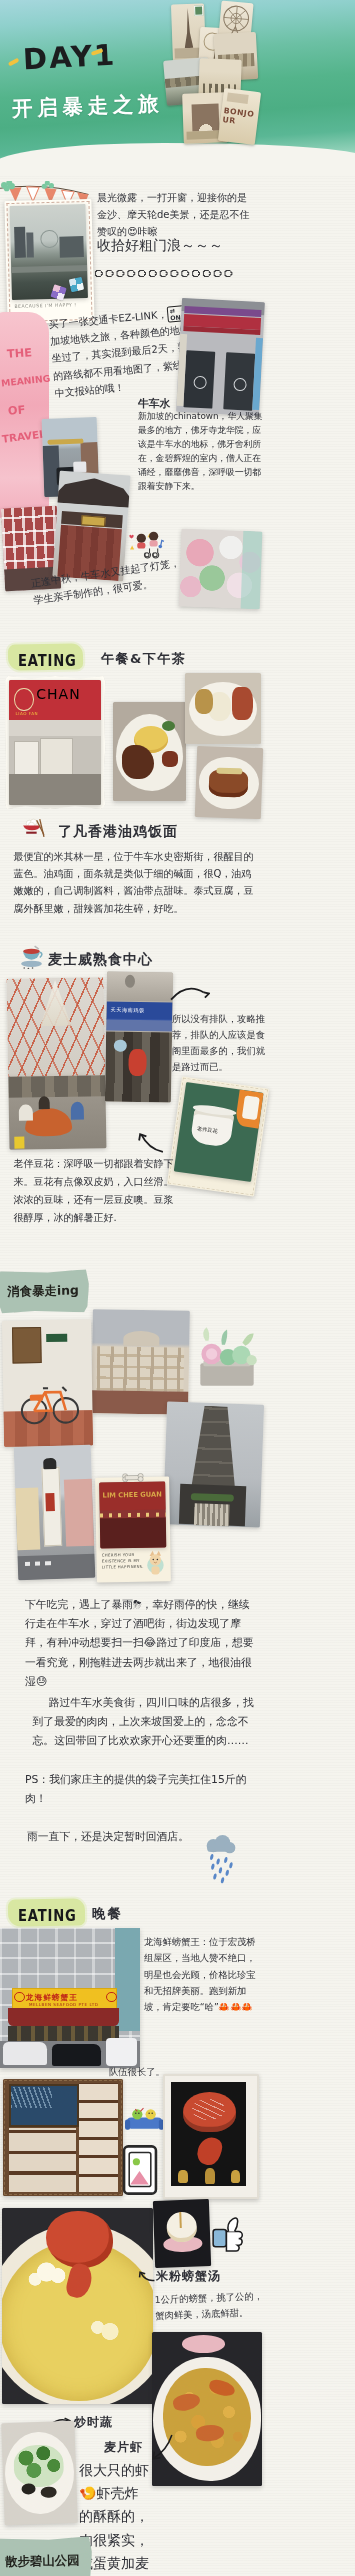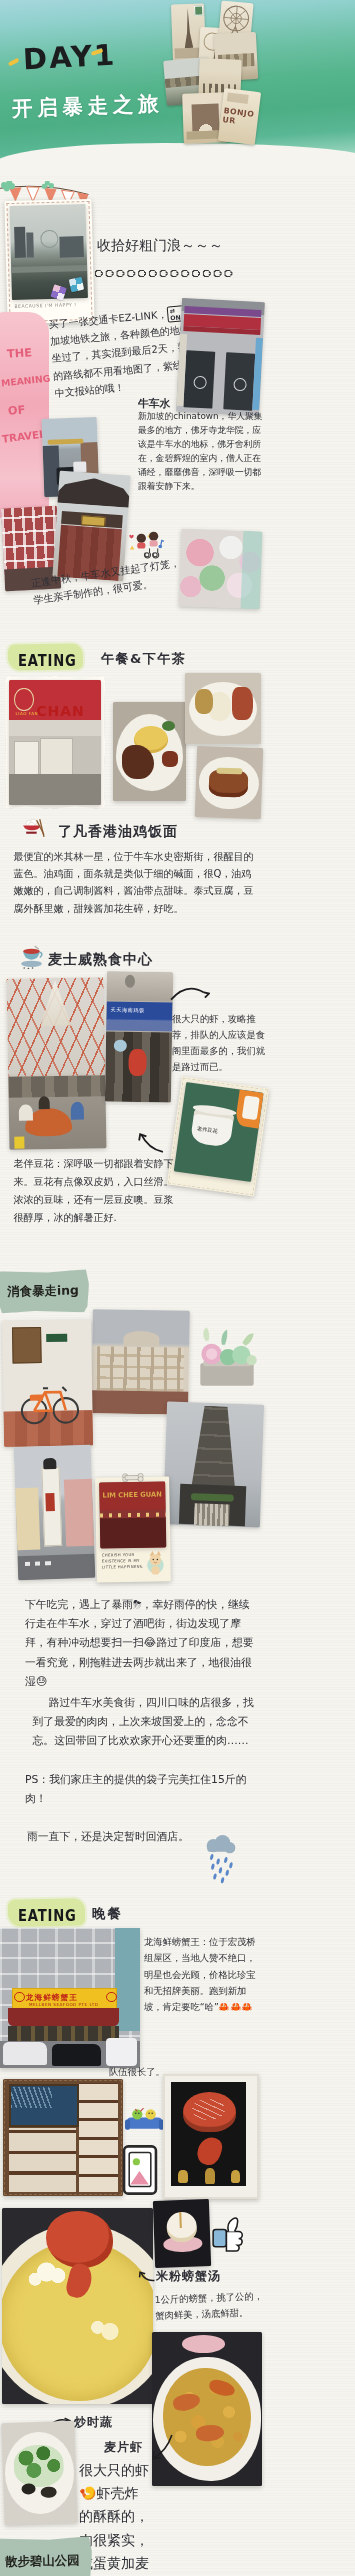--- a/index.html
+++ b/index.html
@@ -111,20 +111,21 @@
       <div class="abs" style="left:15.5px;top:27px;width:7.2px;height:25px;background:#5a6266;"></div>
       <div class="abs" style="left:49px;top:32px;width:24px;height:20.6px;background:#555e60;"></div>
       <div class="abs" style="left:30px;top:25px;width:15.5px;height:15.5px;border:1px solid #8d9894;border-radius:50%;"></div>
       <div class="abs" style="left:0;top:61px;width:76px;height:6.2px;background:#7c847e;"></div>
     </div>
     <div class="p" style="left:7.2px;top:102px;font-size:4.6px;color:#8d8d85;letter-spacing:0.5px;">BEACAUSE I'M HAPPY !</div>
   </div>
   <div class="abs pin" style="left:52px;top:286px;background:conic-gradient(#8a6cc8 0 25%,#efe9f8 0 50%,#8a6cc8 0 75%,#e8c0d8 0);transform:rotate(18deg);box-shadow:0 0.5px 1.5px rgba(0,0,0,.25);"></div>
   <div class="abs pin" style="left:70px;top:278px;background:conic-gradient(#4aa8c8 0 25%,#eef6f8 0 50%,#4aa8c8 0 75%,#d8e8f0 0);transform:rotate(-12deg);box-shadow:0 0.5px 1.5px rgba(0,0,0,.25);"></div>
 
+  <div class="p hw" style="left:97px;top:189px;width:159px;font-size:10px;">晨光微露，一打开窗，迎接你的是金沙、摩天轮de美景，还是忍不住赞叹的😍咔嚓</div>
   <div class="p hw" style="left:97px;top:233px;width:159px;font-size:14px;">收拾好粗门浪～～～</div>
   <div class="squiggle" style="left:93px;top:269px;width:141px;"></div>
 
   <div class="abs" style="left:-3.1px;top:312px;width:52px;height:208px;
        background:linear-gradient(180deg,#f7c5ce 0%,#f2a9b8 45%,#f6c3cd 80%,#f2adbc 100%);border-radius:6.2px 20.6px 15.5px 9.3px;"></div>
   <div class="p" style="left:7.2px;top:344px;font-size:11.3px;font-weight:bold;color:#e4607a;transform:rotate(-4deg);">THE</div>
   <div class="p" style="left:1px;top:373px;font-size:9.3px;font-weight:bold;color:#e4607a;transform:rotate(-6deg);letter-spacing:0;">MEANING</div>
   <div class="p" style="left:8.2px;top:401px;font-size:11.3px;font-weight:bold;color:#e4607a;transform:rotate(-5deg);">OF</div>
   <div class="p" style="left:2.1px;top:428px;font-size:10.3px;font-weight:bold;color:#e4607a;transform:rotate(-7deg);">TRAVEL</div>
 
@@ -191,21 +192,21 @@
 
   <div class="swatch" style="left:8.2px;top:644px;width:75px;height:26px;"></div>
   <div class="eatlbl p" style="left:17.5px;top:647px;font-size:16px;">EATING</div>
   <div class="p" style="left:101px;top:648px;font-size:13px;font-weight:bold;letter-spacing:1.5px;">午餐&amp;下午茶</div>
 
   <div class="pf" style="left:5.2px;top:676px;width:100px;height:133px;
        clip-path:polygon(0 3%,3% 0,26% 2%,50% 0,75% 2%,98% 0,100% 4%,99% 30%,100% 55%,98% 78%,100% 97%,96% 100%,70% 98%,45% 100%,20% 98%,2% 100%,0 96%,1% 70%,0 40%);">
     <div class="ph" style="left:4.1px;top:4.1px;width:92px;height:125px;background:#c6c2ba;">
       <div class="abs" style="left:0;top:0;width:92px;height:40px;background:#c03038;"></div>
       <div class="abs" style="left:5.2px;top:8.2px;width:17.5px;height:20.6px;border:1.5px solid #e8d8a8;border-radius:50%;"></div>
-      <div class="p" style="left:27px;top:19px;font-size:14px;font-weight:700;color:#b91c1c;letter-spacing:1px;">CHAN</div>
+      <div class="p" style="left:27px;top:2px;font-size:14px;font-weight:400;color:#000000;letter-spacing:1px;">CHAN</div>
       <div class="p" style="left:6.2px;top:30px;font-size:4.1px;color:#f2c23e;letter-spacing:0.5px;">LIAO FAN</div>
       <div class="abs" style="left:0;top:40px;width:92px;height:15.5px;background:#d8d4cc;"></div>
       <div class="abs" style="left:5.2px;top:61px;width:23px;height:32px;background:#efece4;border:0.5px solid #b8b4aa;"></div>
       <div class="abs" style="left:31px;top:58px;width:31px;height:36px;background:#e8e4da;border:0.5px solid #b8b4aa;"></div>
       <div class="abs" style="left:0;top:94px;width:92px;height:31px;background:#8a857c;"></div>
     </div>
   </div>
   <div class="ph" style="left:113px;top:702px;width:73px;height:99px;background:#b3aa9e;">
     <div class="abs" style="left:3.1px;top:12.4px;width:67px;height:77px;background:#f2efe6;border-radius:50% 50% 46% 54%/55% 55% 45% 45%;"></div>
     <div class="abs" style="left:20.6px;top:24px;width:34px;height:27px;background:#e8c85a;border-radius:50%;box-shadow:inset 0 -3.1px 0 #d8b048;"></div>
@@ -267,21 +268,21 @@
     <div class="p" style="left:4.1px;top:34px;font-size:5.2px;color:#fff;letter-spacing:0.5px;">天天海南鸡饭</div>
     <div class="abs" style="left:0;top:47px;width:66px;height:12.4px;background:#3a5aaa;opacity:.7;"></div>
     <div class="abs" style="left:0;top:60px;width:66px;height:70px;background:repeating-linear-gradient(90deg,#4a443c 0 9.3px,#6a645a 9.3px 17.5px,#3a342e 17.5px 27px);"></div>
     <div class="abs" style="left:23px;top:77px;width:17.5px;height:27px;background:#c84030;border-radius:40%;"></div>
     <div class="abs" style="left:8.2px;top:68px;width:12.4px;height:12.4px;background:#a8c8d8;border-radius:50%;"></div>
   </div>
   <svg class="abs" style="left:169px;top:979px;" width="41" height="28" viewBox="0 0 80 54">
     <path d="M4 40 q30 -34 64 -14" stroke="#1d1d1f" stroke-width="3.5" fill="none"></path>
     <path d="M68 26 l10 2 l-8 8" stroke="#1d1d1f" stroke-width="3.5" fill="none"></path>
   </svg>
-  <div class="p hw" style="left:172px;top:1011px;width:93px;font-size:9.3px;">很大只的虾，攻略推荐，排队的人应该是食阁里面最多的，我们就是路过而已。</div>
+  <div class="p hw" style="left:172px;top:1011px;width:93px;font-size:9.3px;">所以没有排队，攻略推荐，排队的人应该是食阁里面最多的，我们就是路过而已。</div>
 
   <div class="pf" style="left:174px;top:1082px;width:88px;height:109px;transform:rotate(8deg);background:#f5efdd;outline:0.5px dashed #d8cdb4;outline-offset:-2.6px;">
     <div class="ph" style="left:4.6px;top:4.6px;width:78px;height:90px;background:#3c6a52;">
       <div class="abs" style="left:12.4px;top:25px;width:40px;height:34px;background:#f4f2ec;border-radius:12% 12% 40% 40%;box-shadow:inset 0 5.2px 0 #e2ded2;"></div>
       <div class="abs" style="left:10.3px;top:20.6px;width:44px;height:8.2px;background:#efede6;border-radius:50%;"></div>
       <div class="p" style="left:17.5px;top:40px;font-size:5.2px;color:#2a2a2a;">老伴豆花</div>
       <div class="abs" style="left:54px;top:0;width:25px;height:36px;background:#e8872e;border-radius:0 0 0 40%;"></div>
       <div class="abs" style="left:60px;top:5.2px;width:15.5px;height:23px;background:#f6f3ea;border-radius:3.1px;"></div>
     </div>
   </div>

